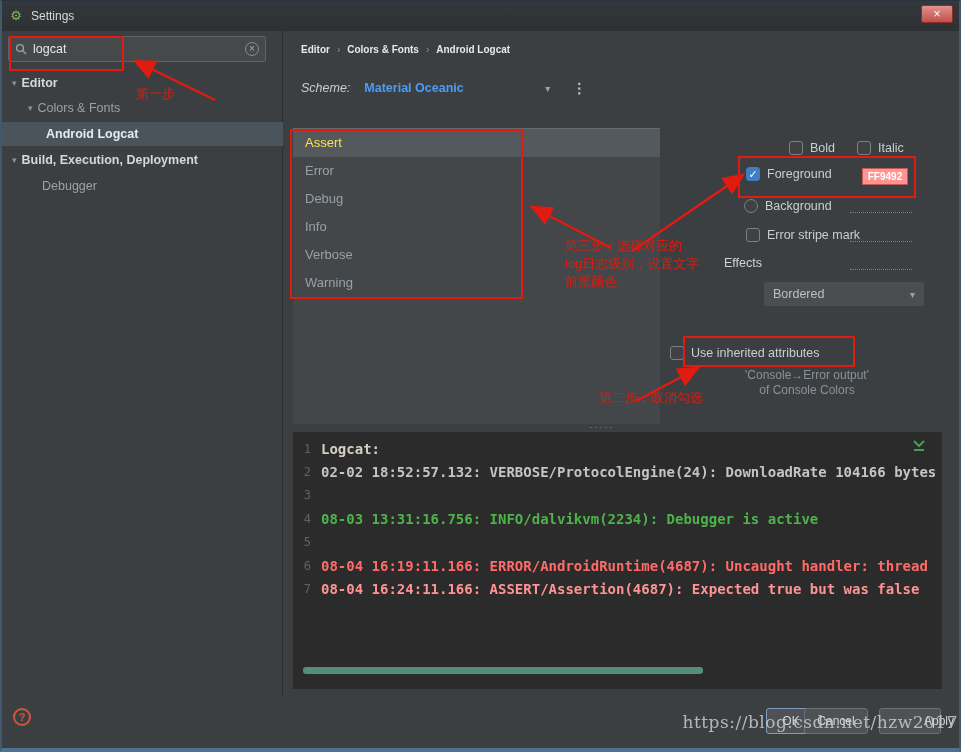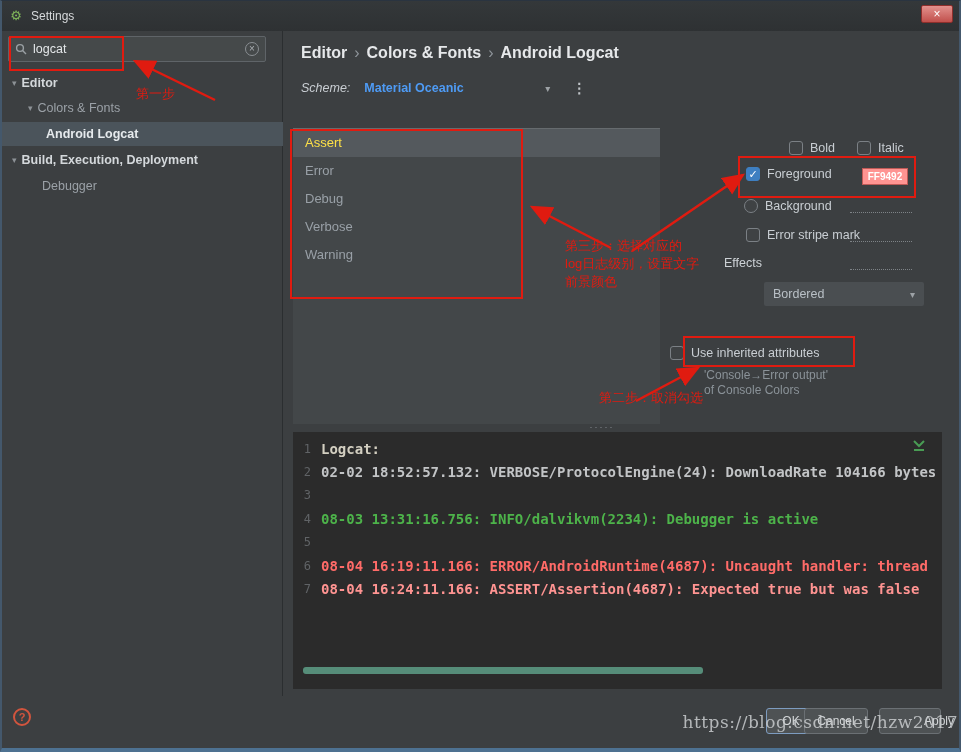--- a/index.html
+++ b/index.html
@@ -44,21 +44,21 @@
   .tree-row.bold .t-label{ color:#d4d8db; font-weight:bold; }
   .tree-row.selected{ background:#4b545b; }
   .tree-row.selected .t-label{ color:#e6eaed; font-weight:bold; }
   .r1{top:40px; padding-left:10px;}
   .r2{top:65px; padding-left:26px;}
   .r3{top:91px; padding-left:44px;}
   .r4{top:117px; padding-left:10px;}
   .r5{top:143px; padding-left:40px;}
 
   
-  .breadcrumb{ position:absolute; left:18px; top:13px; font-size:16px; font-weight:bold; color:#e6e8ea;}
+  .breadcrumb{ position:absolute; left:18px; top:13px; font-size:10px; font-weight:bold; color:#e6e8ea;}
   .breadcrumb .sep{ color:#8f959b; margin:0 7px; font-weight:normal;}
   .scheme-row{ position:absolute; left:18px; top:44px; height:26px; display:flex; align-items:center;}
   .scheme-label{ color:#c9ced3; font-size:12.5px; margin-right:14px;font-style:italic;}
   .scheme-combo{ width:186px; display:flex; align-items:center; justify-content:space-between; cursor:pointer;}
   .scheme-value{ color:#4e9bf5; font-size:12.5px; font-weight:bold;}
   .combo-arrow{ color:#9da2a6; font-size:10px;}
   .kebab{ margin-left:22px; color:#c0c4c8; font-size:14px; font-weight:bold; cursor:pointer;}
 
   
   .level-list{ position:absolute; left:10px; top:97px; width:367px; height:296px;
@@ -84,21 +84,21 @@
   .opt-effects{ left:441px; top:225px; color:#ced3d7;}
   .dotted{ position:absolute; width:62px; height:1px; border-bottom:1px dotted #7e8387;}
   .d1{ left:567px; top:181px;}
   .d2{ left:567px; top:210px;}
   .d3{ left:567px; top:238px;}
   .combo-bordered{ position:absolute; left:481px; top:251px; width:160px; height:24px;
     background:#4a4e51; border-radius:2px; display:flex; align-items:center;
     justify-content:space-between; padding:0 9px; cursor:pointer;}
   .combo-bordered .val{ color:#b9c0c6; font-size:12.5px;}
   .opt-inherited{ left:387px; top:315px;}
-  .inherit-note{ position:absolute; left:421px; top:337px; width:206px; text-align:left;
+  .inherit-note{ position:absolute; left:421px; top:337px; width:206px; text-align:center;
     color:#8a9298; font-size:12px; line-height:15px;}
 
   
   .splitter-dots{ position:absolute; left:289px; top:391px; width:60px; text-align:center;
     color:#8a8f93; font-size:9px; letter-spacing:2px;}
   .preview{ position:absolute; left:10px; top:401px; width:649px; height:257px;
     background:#2b2b2b; overflow:hidden; padding-top:5px;}
   .p-line{ height:23.4px; display:flex; align-items:center;}
   .p-num{ width:18px; text-align:right; color:#606366; font:12px "DejaVu Sans Mono", monospace; flex:0 0 auto;}
   .p-text{ margin-left:10px; font:bold 14px "DejaVu Sans Mono", monospace; white-space:nowrap;}
@@ -183,20 +183,21 @@
           <span class="scheme-value">Material Oceanic</span>
           <span class="combo-arrow">▾</span>
         </span>
         <span class="kebab">⋮</span>
       </div>
 
       <div class="level-list">
         <div class="level-row sel">Assert</div>
         <div class="level-row">Error</div>
         <div class="level-row">Debug</div>
+        <div class="level-row">Info</div>
         <div class="level-row">Verbose</div>
         <div class="level-row">Warning</div>
       </div>
 
       <div class="opt opt-bold">
         <span class="cb"></span>
         <span>Bold</span>
       </div>
       <div class="opt opt-italic">
         <span class="cb"></span>

